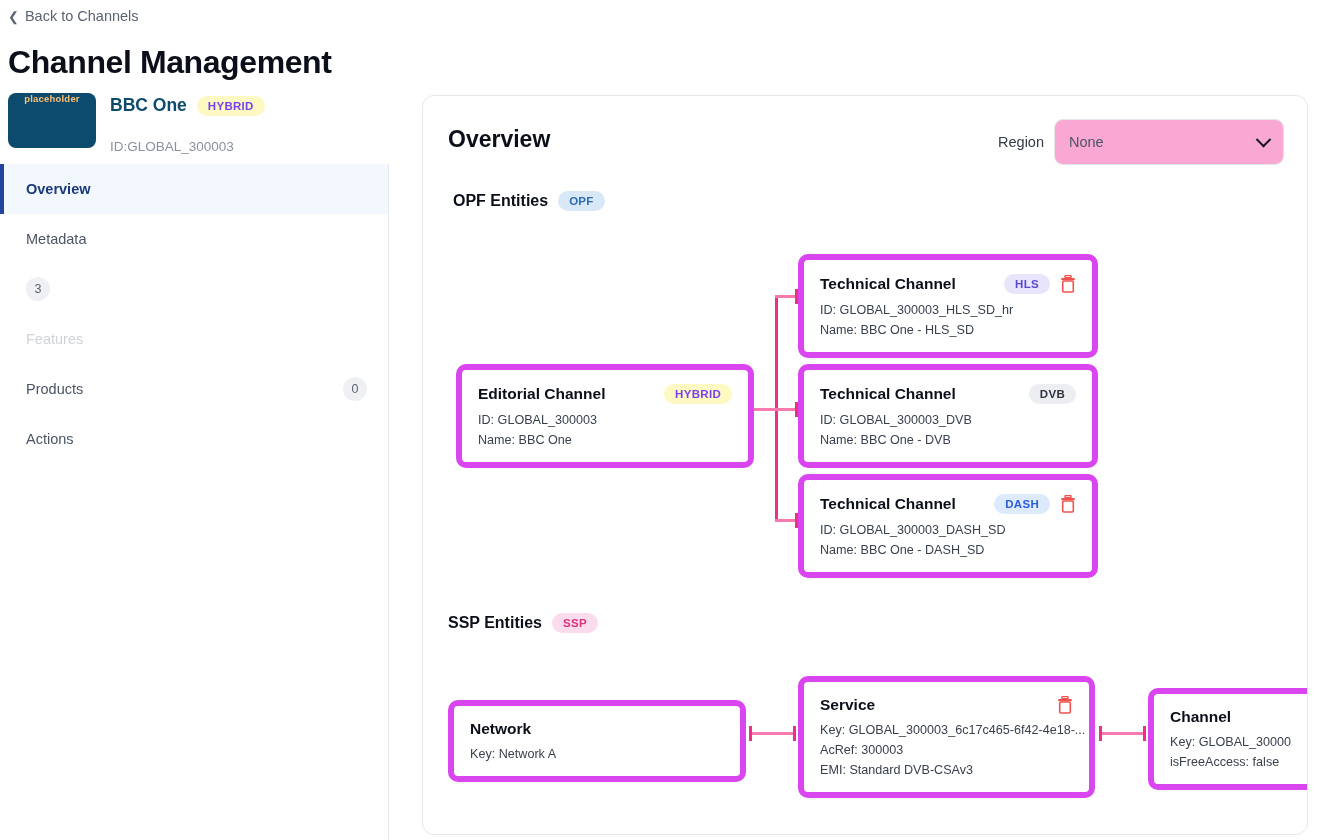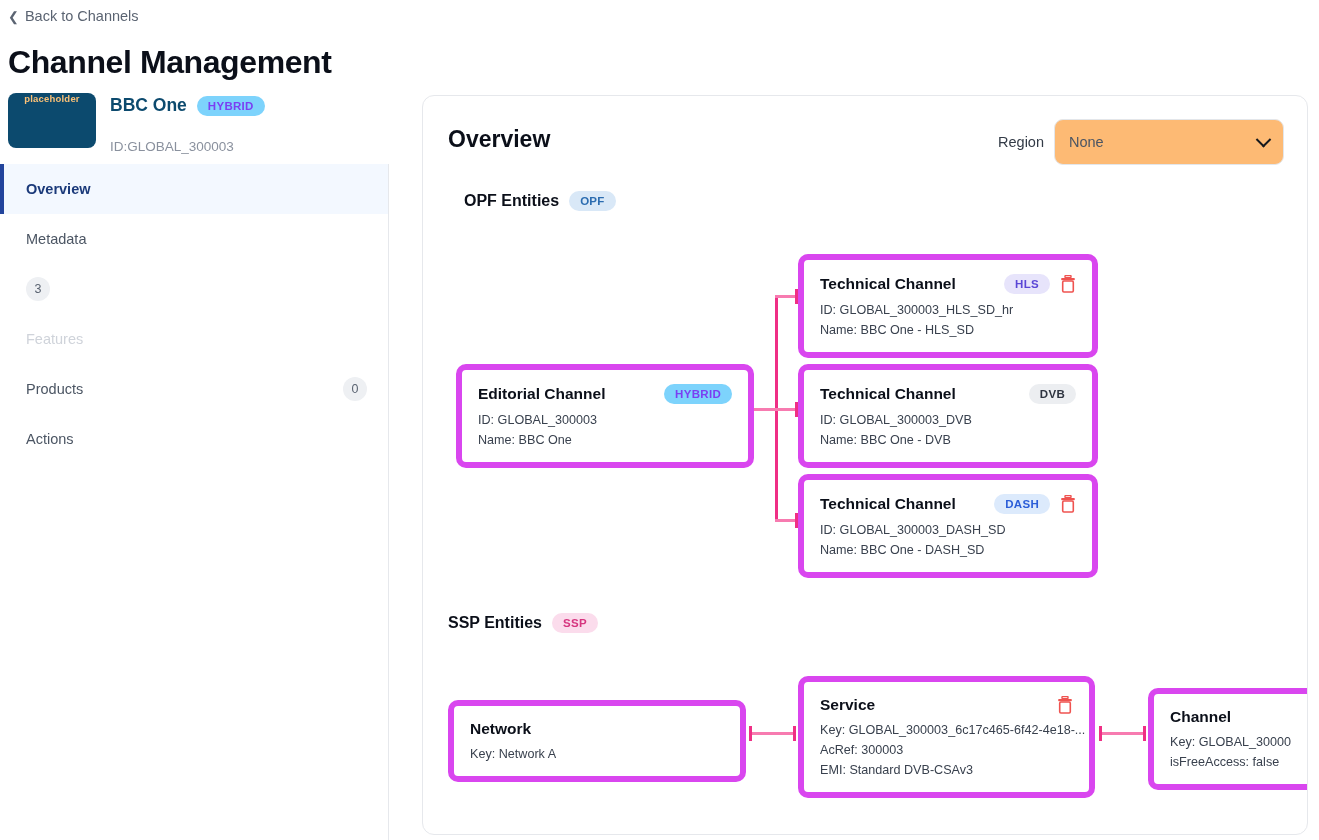--- a/index.html
+++ b/index.html
@@ -38,21 +38,21 @@
   .chan-meta { padding-top: 2px; }
   .chan-name-row { display: flex; align-items: center; gap: 10px; }
   .chan-name { font-size: 17.5px; font-weight: bold; color: #0c4a6e; }
   .chan-id { margin-top: 23px; font-size: 13.5px; color: #8a919e; }
 
   .badge {
     display: inline-flex; align-items: center; justify-content: center;
     border-radius: 999px; font-size: 11.5px; font-weight: bold;
     letter-spacing: .3px; padding: 4px 11px; white-space: nowrap;
   }
-  .badge-hybrid { background: #7dd3fc; color: #7b3ff2; }
+  .badge-hybrid { background: #fef9c3; color: #7b3ff2; }
   .badge-hls    { background: #e7e4fb; color: #5b47d6; }
   .badge-dvb    { background: #eceef1; color: #2e3440; }
   .badge-dash   { background: #dceafc; color: #2c5ed8; }
   .badge-opf    { background: #d9e8f7; color: #2b6cb0; }
   .badge-ssp    { background: #fbdcec; color: #d6357f; }
 
   
   .sidebar { position: absolute; left: 0; top: 164px; width: 389px; height: 676px; }
   .side-div { position: absolute; left: 388px; top: 0; width: 1px; height: 676px; background: #e6e8ec; }
   .nav-item {
@@ -77,30 +77,30 @@
     position: absolute; left: 422px; top: 95px; width: 886px; height: 740px;
     border: 1px solid #e6e8ec; border-radius: 12px; background: #fff;
     overflow: hidden;
   }
   .panel-title { position: absolute; left: 25px; top: 30px; font-size: 23px; font-weight: bold; color: #0b0f19; }
 
   .region-wrap { position: absolute; right: 23px; top: 23px; display: flex; align-items: center; gap: 10px; }
   .region-label { font-size: 14.5px; color: #333b47; }
   .region-select {
     width: 230px; height: 46px; border: 1px solid #e3e6ea; border-radius: 9px;
-    background: #fdba74; display: flex; align-items: center; padding: 0 14px;
+    background: #f9a8d4; display: flex; align-items: center; padding: 0 14px;
     font-size: 14.5px; color: #4b5563; cursor: pointer;
   }
   .region-value { flex: 1; }
   .chev { width: 11px; height: 11px; border-right: 2px solid #15181d; border-bottom: 2px solid #15181d;
           transform: rotate(45deg) translate(-2px,-2px); }
 
   .section-head { position: absolute; display: flex; align-items: center; gap: 10px; }
   .section-head .title { font-size: 16px; font-weight: bold; color: #0b0f19; }
-  #opf-head { left: 41px; top: 95px; }
+  #opf-head { left: 30px; top: 95px; }
   #ssp-head { left: 25px; top: 517px; }
 
   
   .card {
     position: absolute; border: 6px solid #d946ef; border-radius: 10px; background: #fff;
     padding: 14px 16px 15px 16px;
   }
   .card-head { display: flex; align-items: center; gap: 10px; margin-bottom: 9px; }
   .card-title { font-size: 15.5px; font-weight: bold; color: #0b0f19; white-space: nowrap; }
   .card-spacer { flex: 1; }

